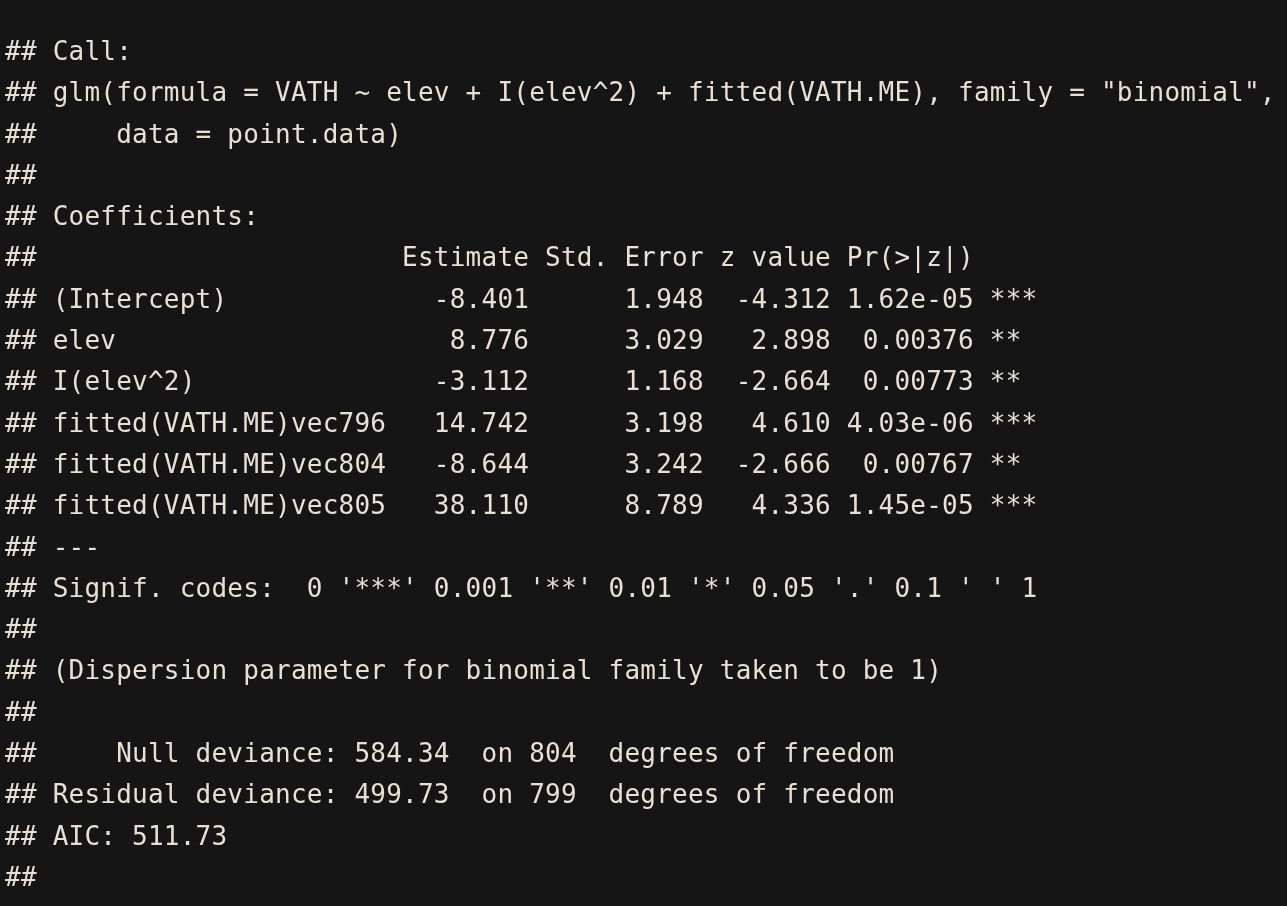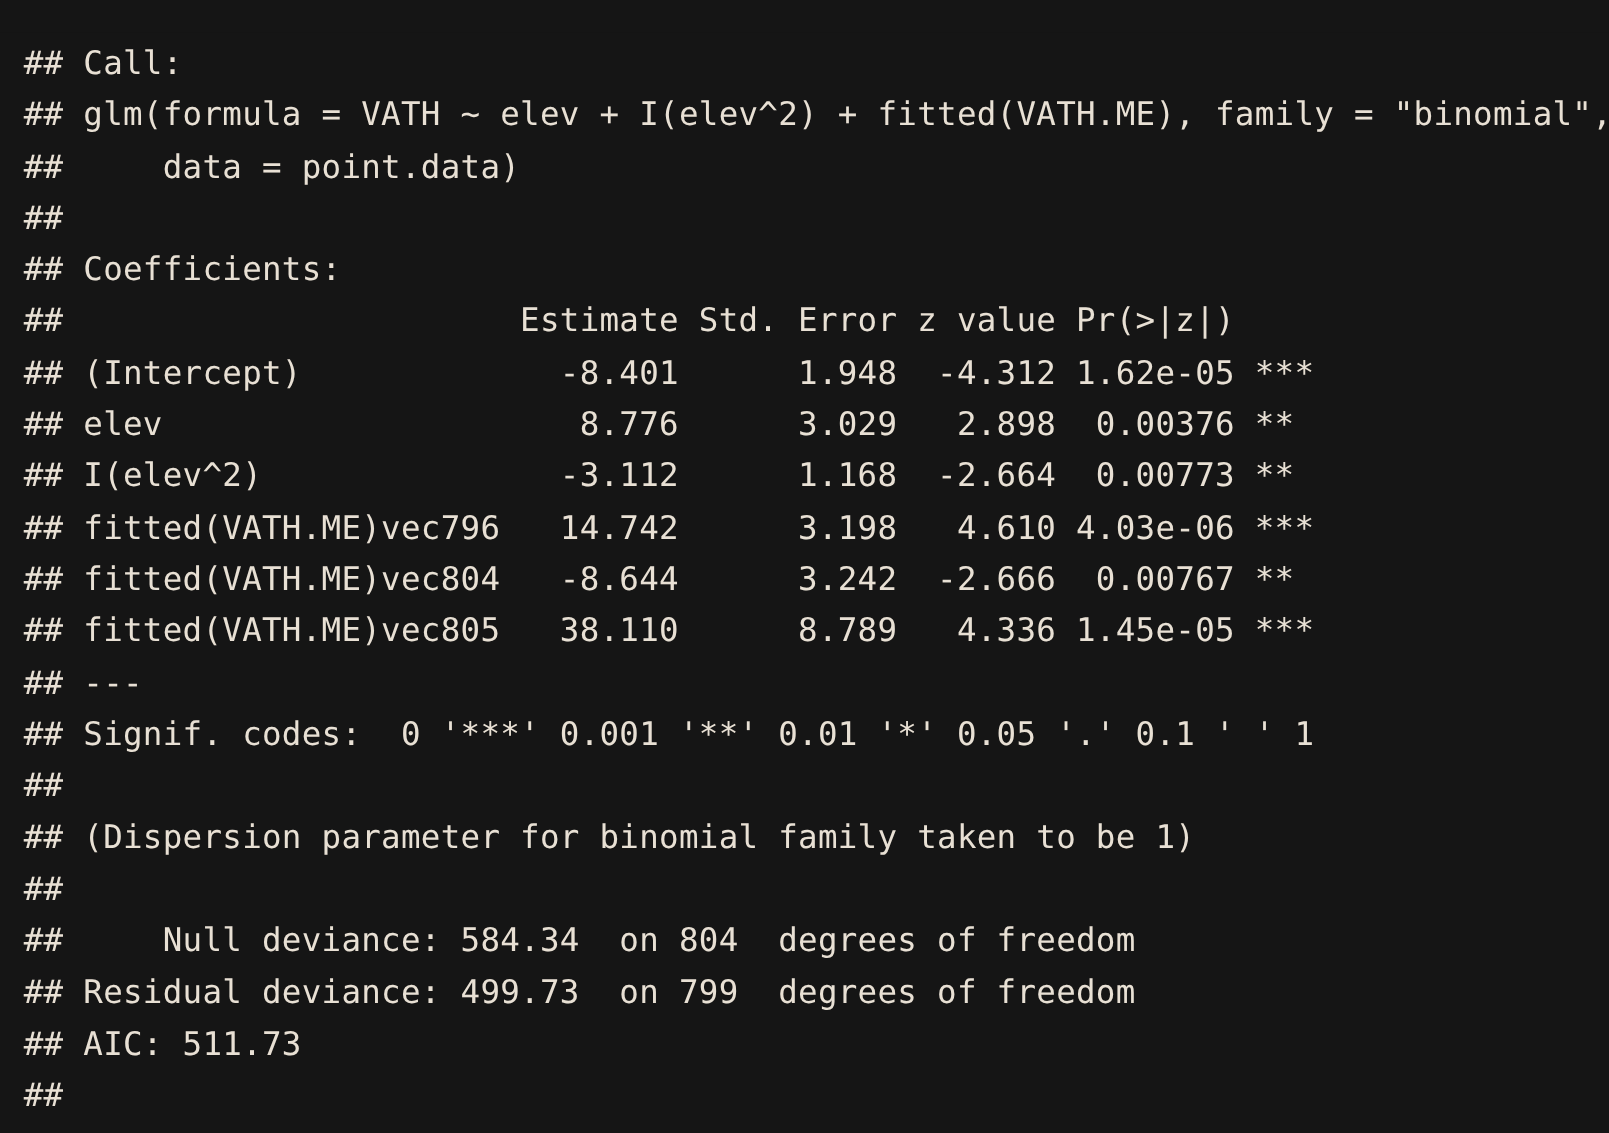--- a/index.html
+++ b/index.html
@@ -29,19 +29,18 @@
     white-space: pre;
     overflow: hidden;
     padding: 5px 0 0 5px;
     box-sizing: border-box;
     -webkit-font-smoothing: antialiased;
   }
   .out-line {
     display: block;
     height: 41.3px;
     white-space: pre;
-    margin-left: 14px;
   }
 </style>
 </head>
 <body>
 
 <pre id="console-output"><span class="out-line">## Call:</span><span class="out-line">## glm(formula = VATH ~ elev + I(elev^2) + fitted(VATH.ME), family = "binomial",</span><span class="out-line">##     data = point.data)</span><span class="out-line">## </span><span class="out-line">## Coefficients:</span><span class="out-line">##                       Estimate Std. Error z value Pr(&gt;|z|)    </span><span class="out-line">## (Intercept)             -8.401      1.948  -4.312 1.62e-05 ***</span><span class="out-line">## elev                     8.776      3.029   2.898  0.00376 ** </span><span class="out-line">## I(elev^2)               -3.112      1.168  -2.664  0.00773 ** </span><span class="out-line">## fitted(VATH.ME)vec796   14.742      3.198   4.610 4.03e-06 ***</span><span class="out-line">## fitted(VATH.ME)vec804   -8.644      3.242  -2.666  0.00767 ** </span><span class="out-line">## fitted(VATH.ME)vec805   38.110      8.789   4.336 1.45e-05 ***</span><span class="out-line">## ---</span><span class="out-line">## Signif. codes:  0 '***' 0.001 '**' 0.01 '*' 0.05 '.' 0.1 ' ' 1</span><span class="out-line">## </span><span class="out-line">## (Dispersion parameter for binomial family taken to be 1)</span><span class="out-line">## </span><span class="out-line">##     Null deviance: 584.34  on 804  degrees of freedom</span><span class="out-line">## Residual deviance: 499.73  on 799  degrees of freedom</span><span class="out-line">## AIC: 511.73</span><span class="out-line">## </span><span class="out-line">## Number of Fisher Scoring iterations: 7</span></pre>
 
 </body></html>

